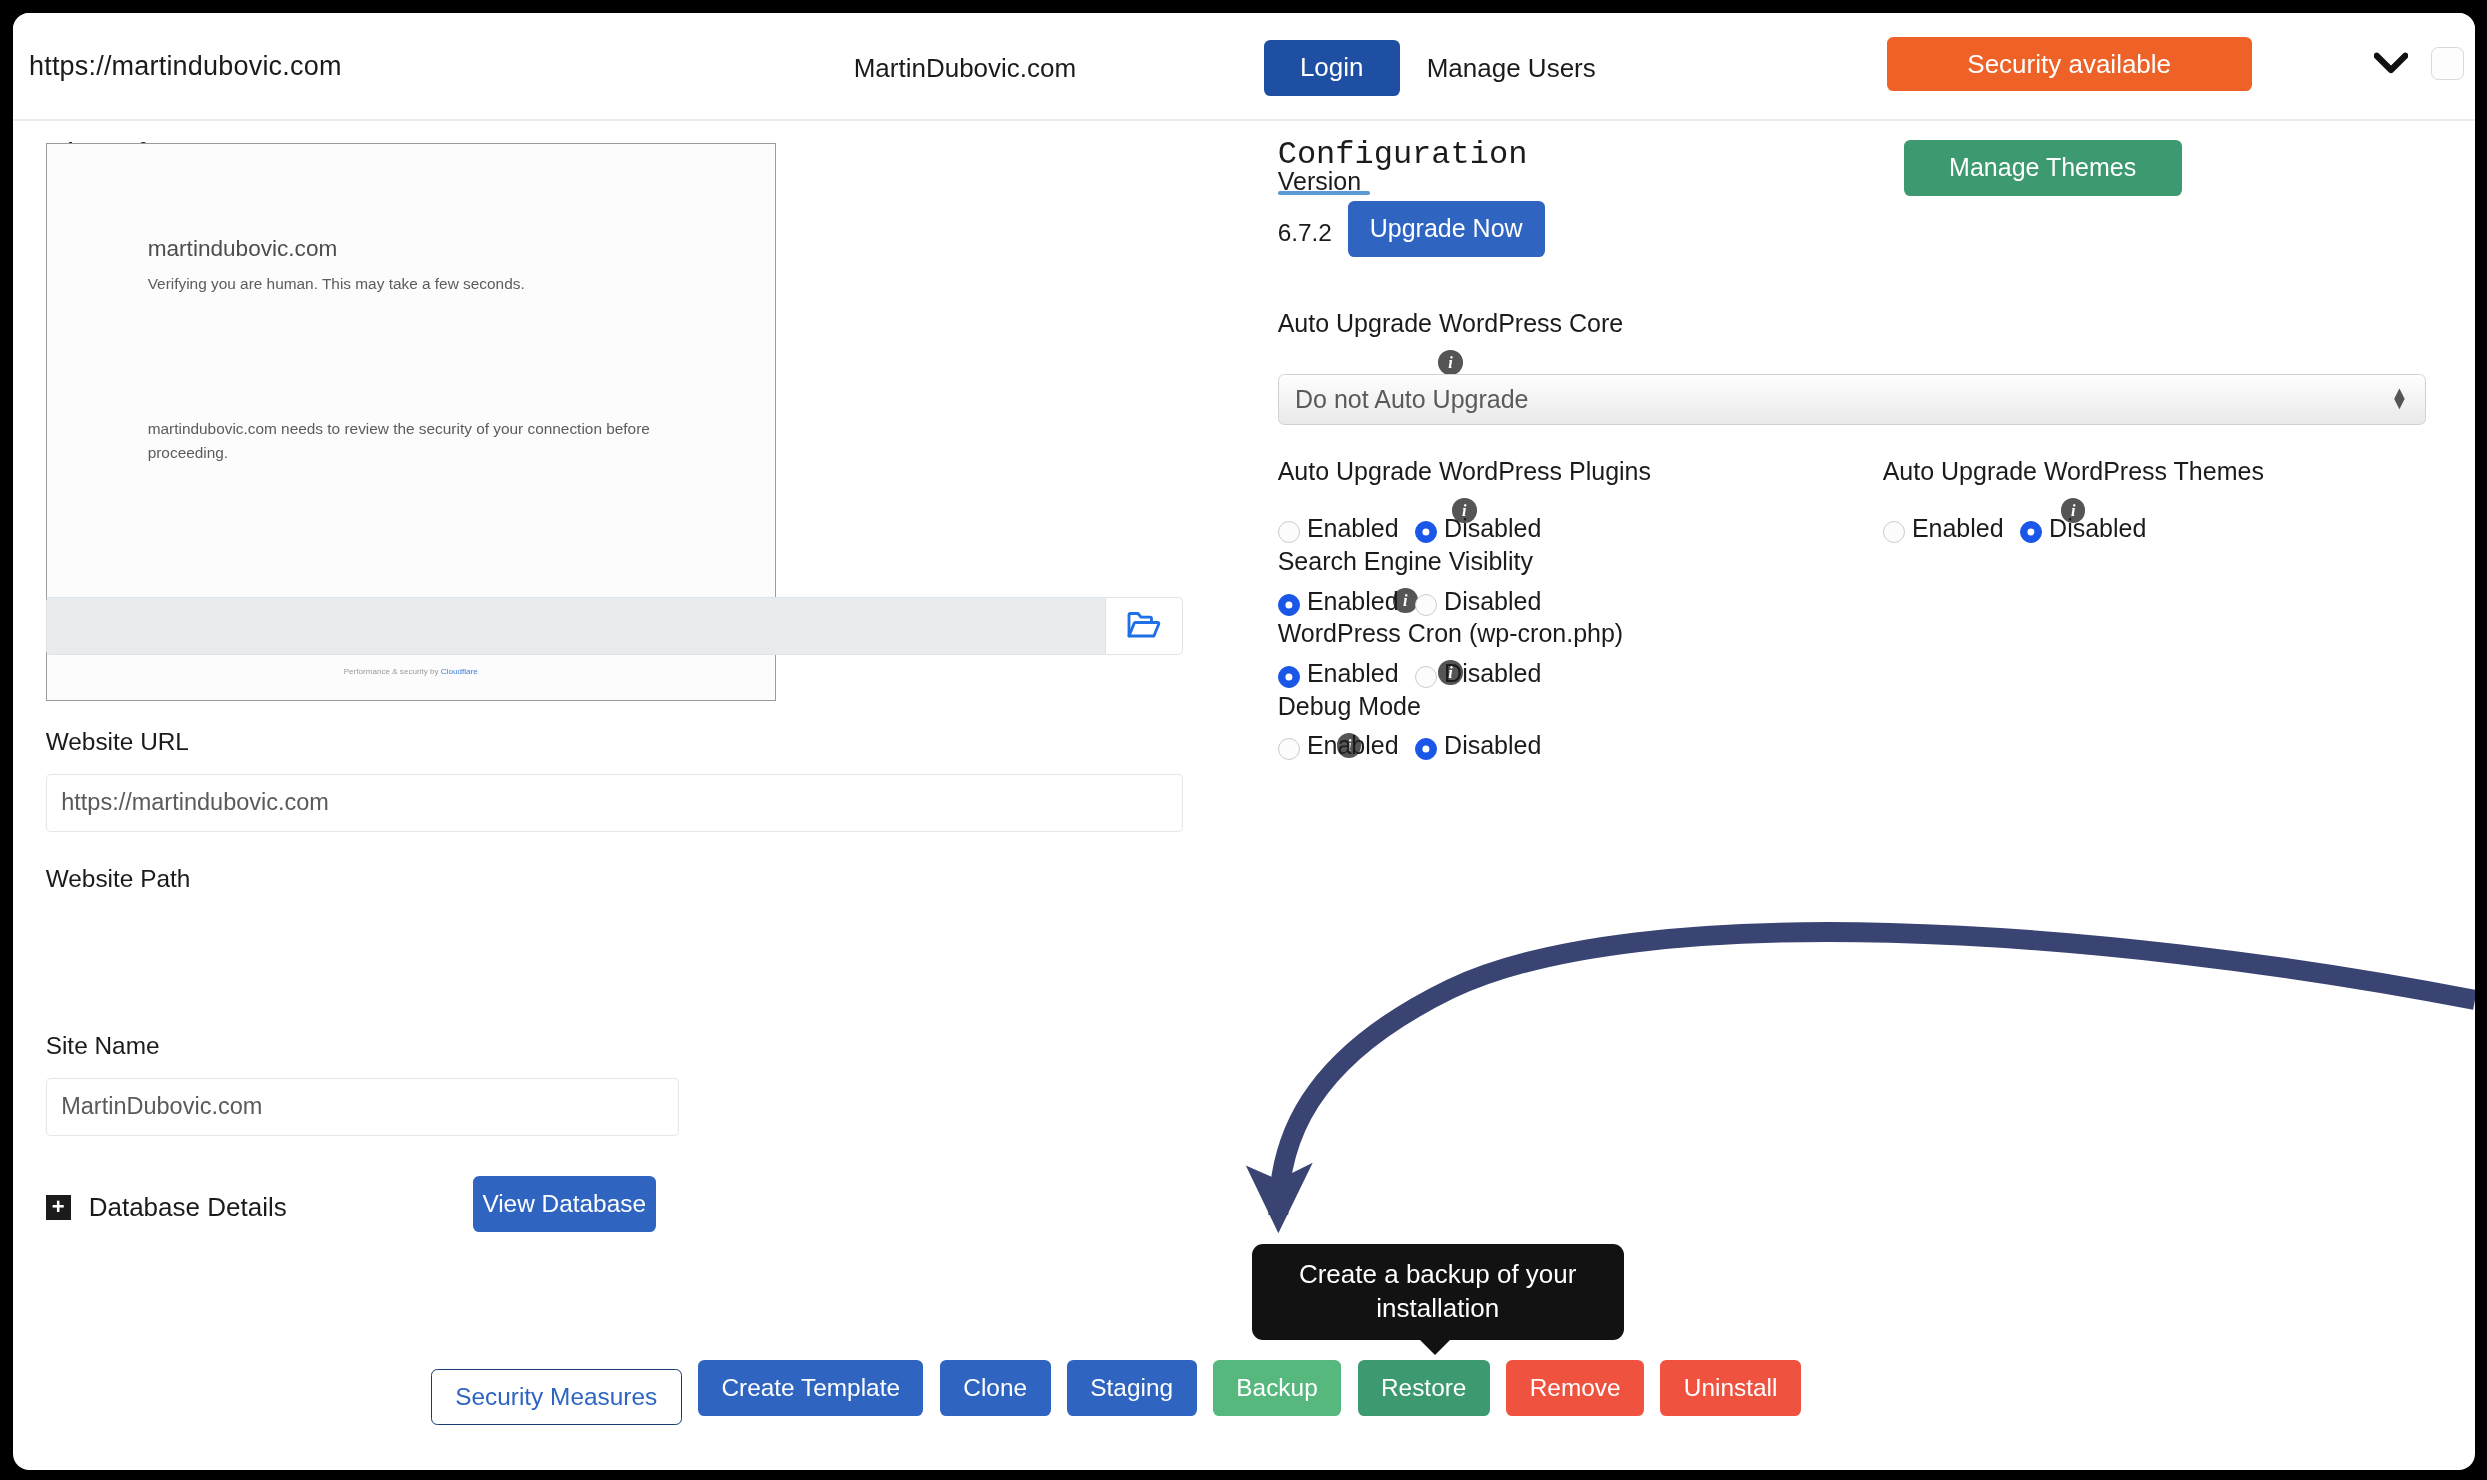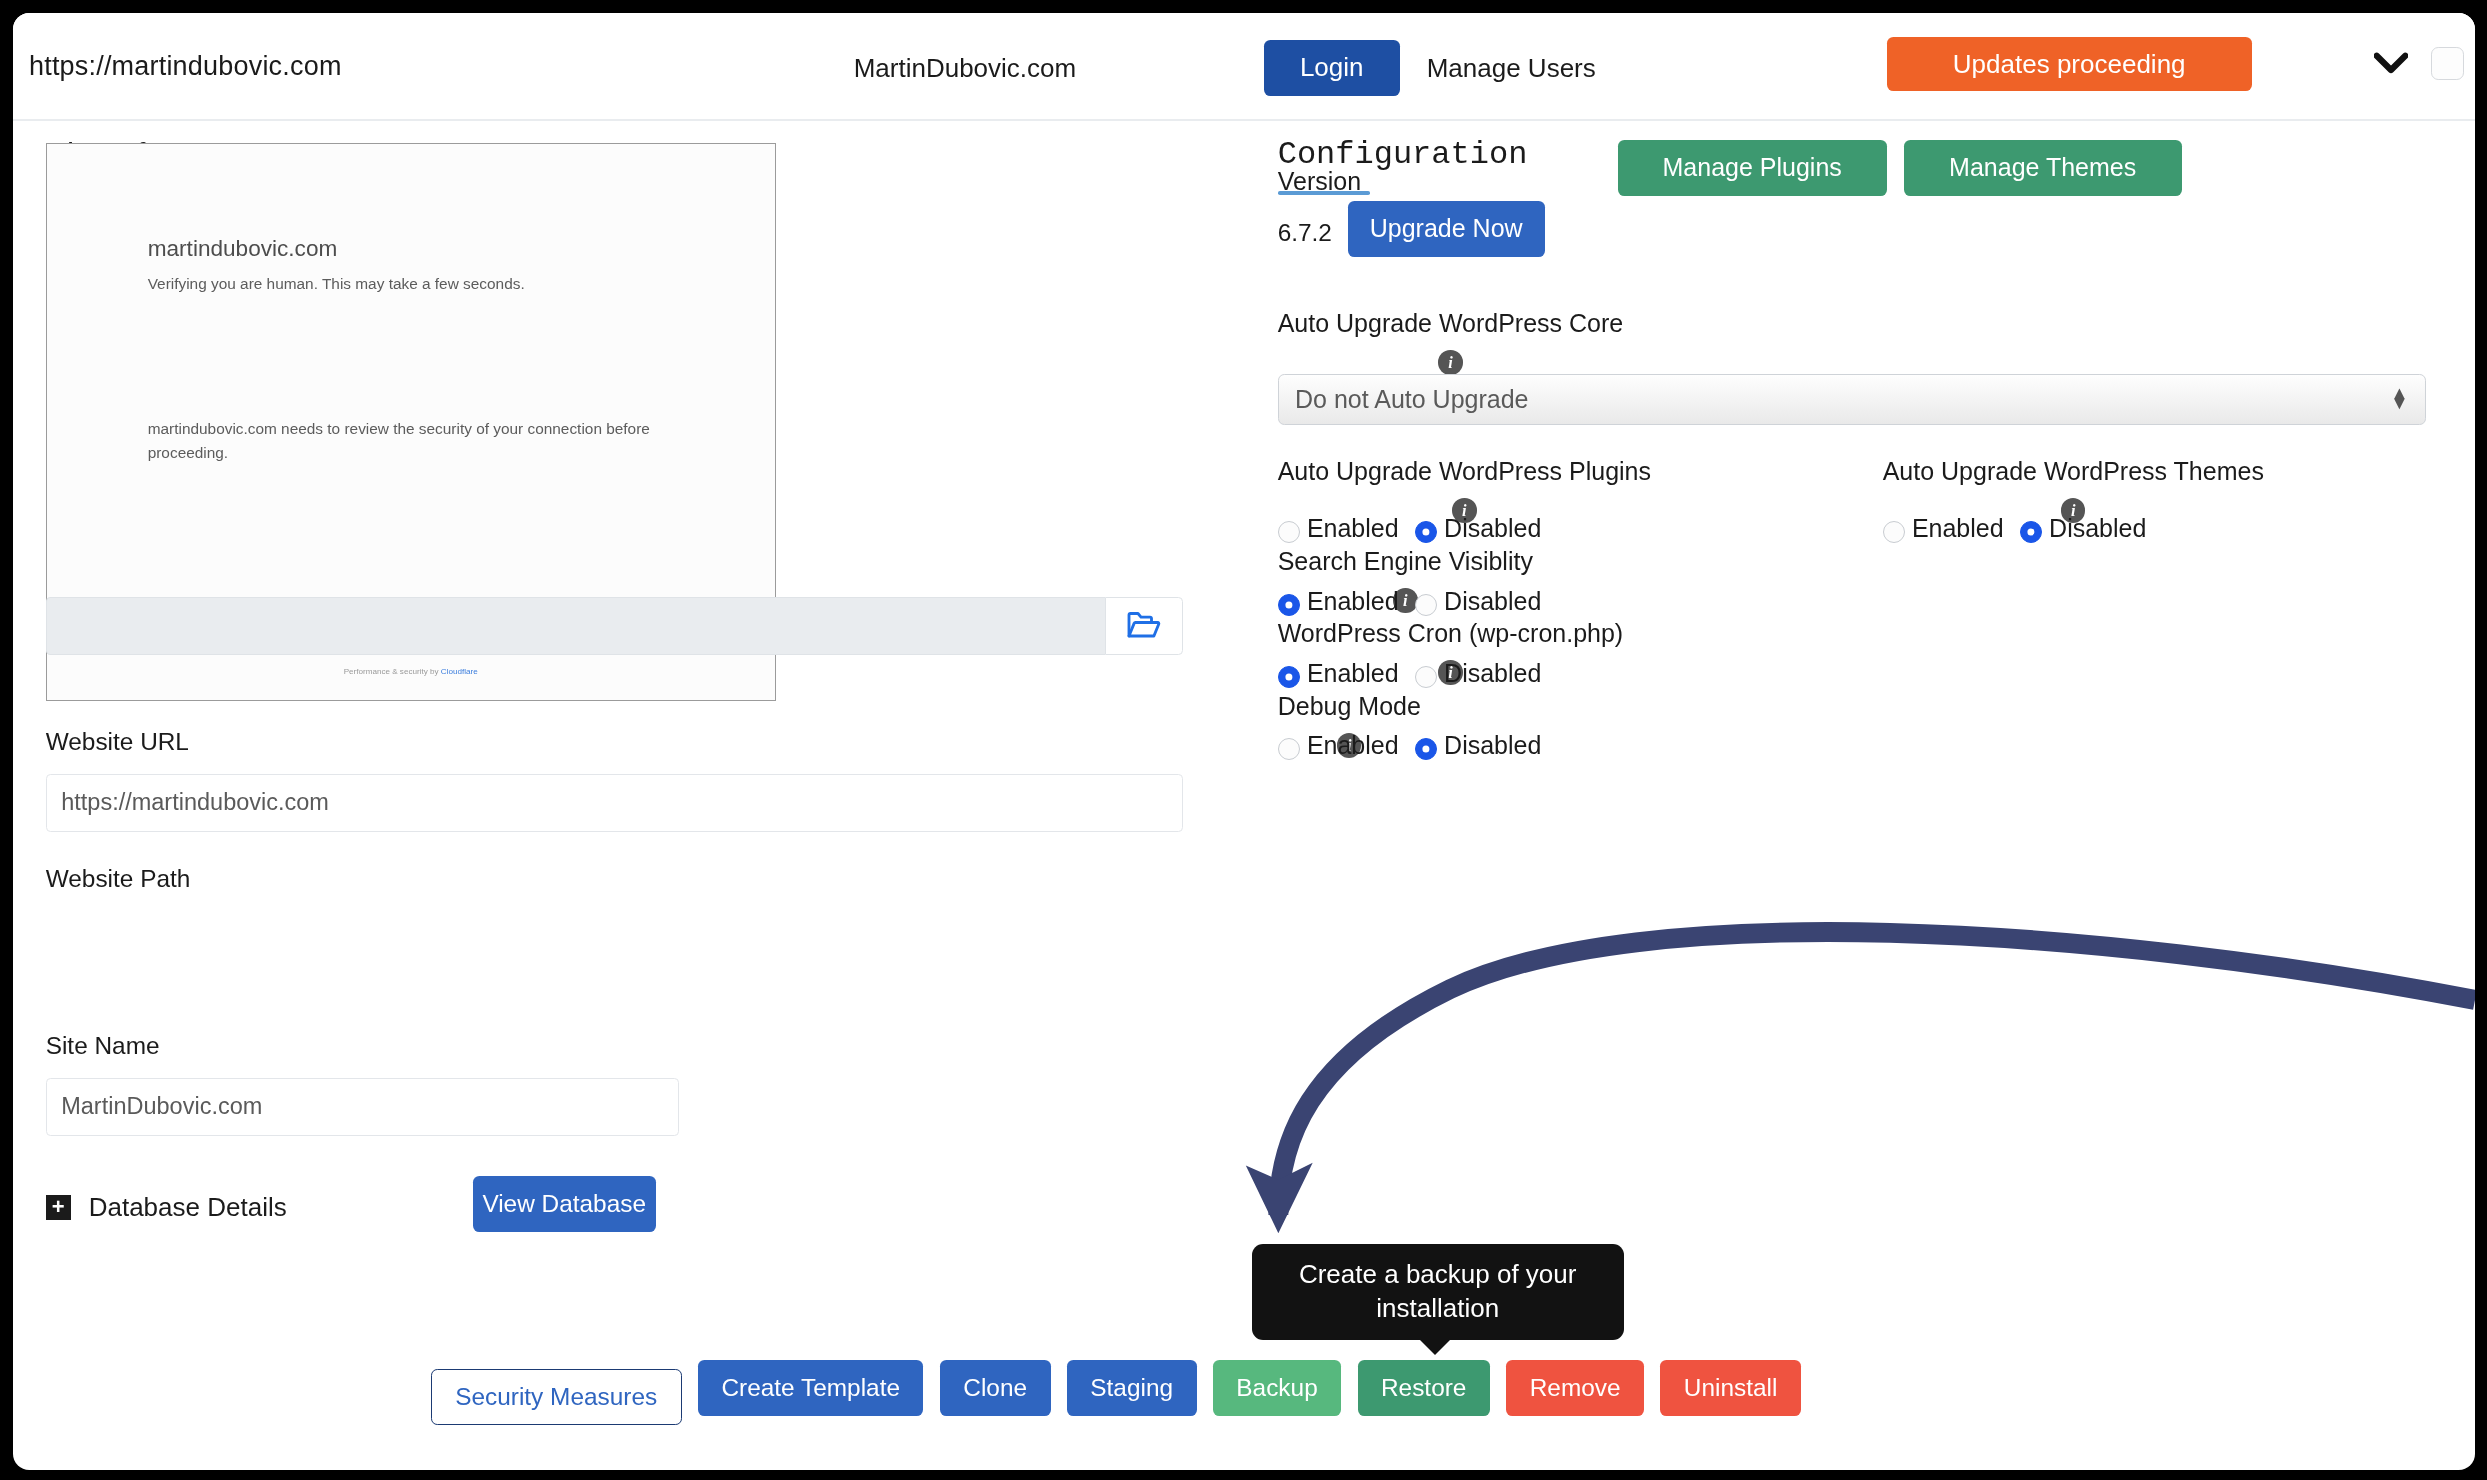--- a/index.html
+++ b/index.html
@@ -277,21 +277,21 @@
 </head>
 <body>
 
 <div id="window">
 
   <div id="header">
     <div id="url-label">https://martindubovic.com</div>
     <div id="site-title">MartinDubovic.com</div>
     <button id="login-btn">Login</button>
     <div id="manage-users">Manage Users</div>
-    <button id="updates-btn">Updates proceeding</button>
+    <button id="updates-btn">Security available</button>
     <div id="chevron">
       <svg width="34" height="23.5" viewBox="0 0 38 26">
           <path d="M3 4 L19 20 L35 4" stroke="#111" stroke-width="7" fill="none" stroke-linecap="round" stroke-linejoin="round"></path>
         </svg>
     </div>
     <div id="hdr-checkbox"></div>
   </div>
 
   <div id="left-col">
     <div class="section-head" style="left:33px; top:12.7px;">Site Info</div>
@@ -327,21 +327,20 @@
       <div id="db-plus">+</div>
       <div id="db-label">Database Details</div>
     </div>
     <button id="view-db-btn" style="top:1052px;">View Database</button>
   </div>
 
   <div id="right-col">
     <div class="section-head" style="left:38px; top:12.7px;font-family:Liberation Mono, monospace;">Configuration</div>
     <div class="section-rule" style="left:38px; top:67px; width:92px;"></div>
 
-    <button class="gbtn" style="left:378px; top:16.3px; width:269px; height:56px;">Manage Plugins</button>
     <button class="gbtn" style="left:664px; top:16.3px; width:278px; height:56px;">Manage Themes</button>
 
     <div id="version-label">Version</div>
     <div id="version-num">6.7.2</div>
     <button id="upgrade-btn">Upgrade Now</button>
 
     <div class="cfg-label" style="left:38px; top:185px;">
       <span>Auto Upgrade WordPress Core</span>
       <span class="info-i">i</span>
     </div>

